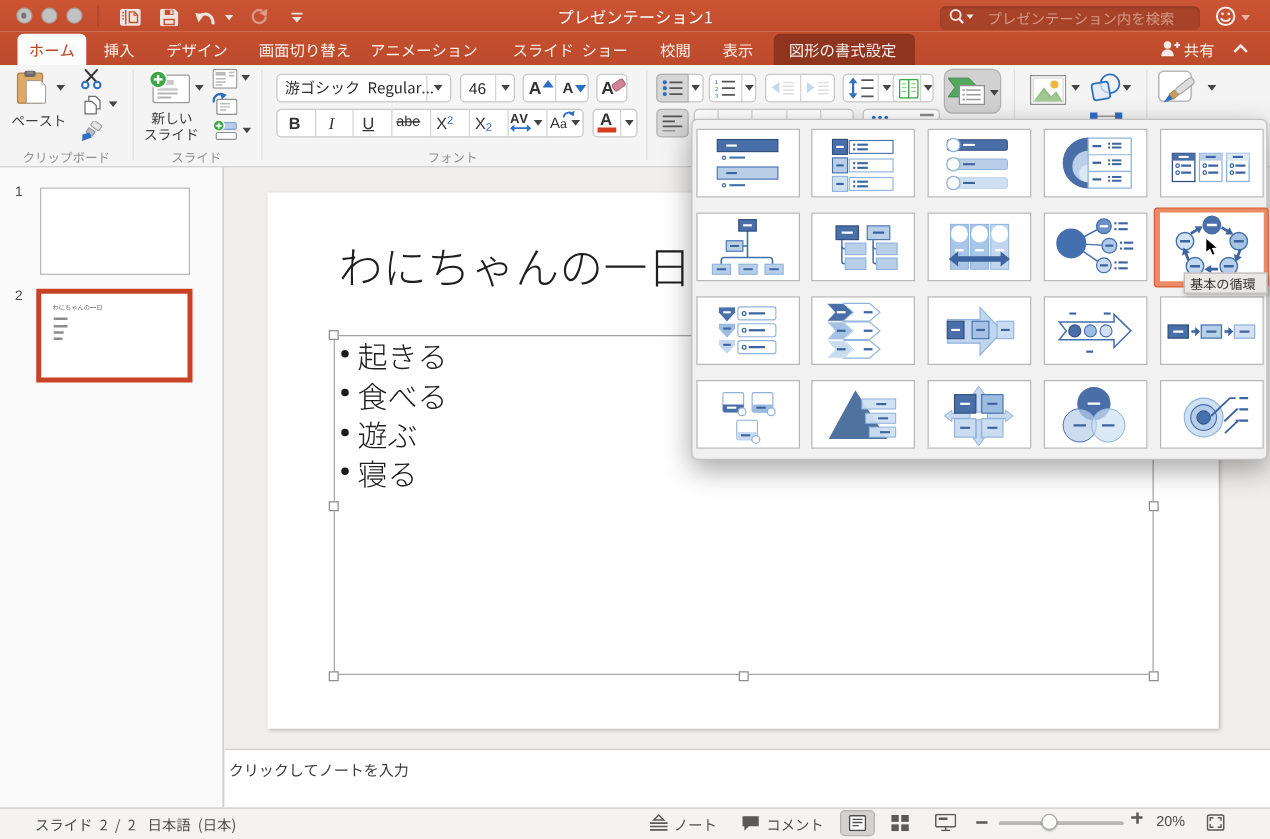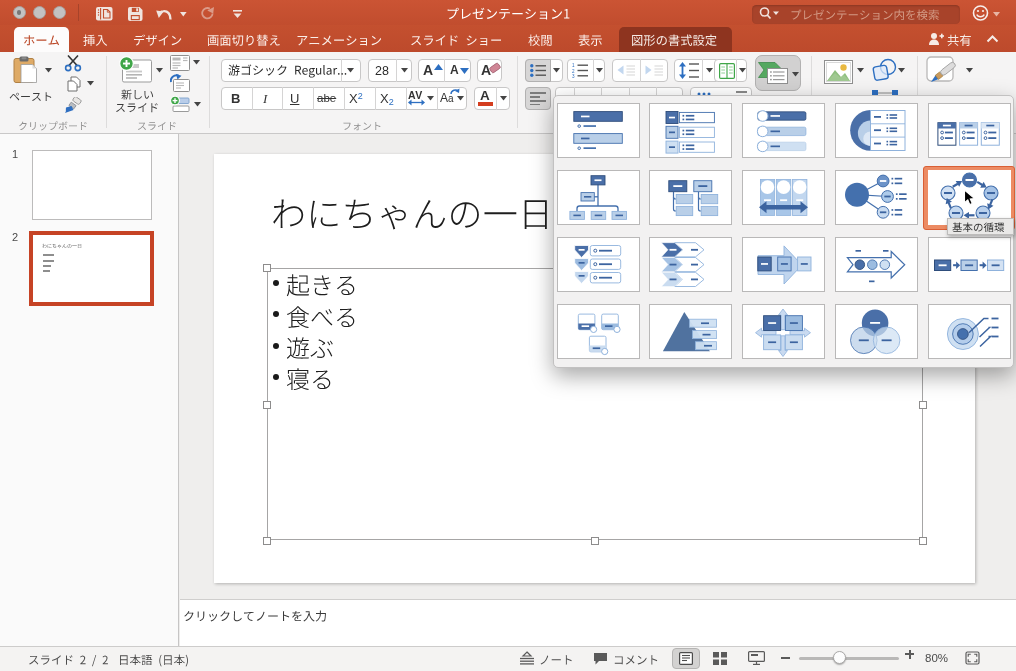--- a/index.html
+++ b/index.html
@@ -213,21 +213,21 @@
 <div class="abs" style="left:221px;top:59px;width:140px;height:23px;background:#fff;border:1px solid #c8c7c7;border-radius:4px"></div>
 <div class="abs" style="left:341px;top:59px;width:1px;height:23px;background:#d5d4d4"></div>
 <svg style="position:absolute;left:228.0px;top:63.0px;overflow:visible" width="119" height="16">
     <path transform="translate(0,11.6)" fill="#2b2b2b" d="M0.9 -9.3 1.5 -9.9Q1.8 -9.8 2.2 -9.6Q2.5 -9.4 2.8 -9.1Q3.2 -8.9 3.4 -8.7L2.8 -8.0Q2.6 -8.2 2.3 -8.4Q2.0 -8.7 1.6 -8.9Q1.3 -9.1 0.9 -9.3ZM0.5 -6.1 1.0 -6.7Q1.3 -6.6 1.7 -6.4Q2.1 -6.2 2.4 -6.0Q2.7 -5.8 3.0 -5.6L2.4 -4.9Q2.2 -5.1 1.9 -5.3Q1.6 -5.5 1.2 -5.7Q0.8 -5.9 0.5 -6.1ZM0.7 0.3Q0.9 -0.1 1.2 -0.8Q1.4 -1.4 1.7 -2.1Q2.0 -2.9 2.2 -3.5L2.9 -3.1Q2.7 -2.4 2.5 -1.8Q2.2 -1.1 2.0 -0.4Q1.7 0.2 1.5 0.8ZM8.0 -8.5H11.5V-7.6H8.0ZM7.8 -6.3H10.9V-5.5H7.8ZM7.2 -3.5H11.5V-2.7H7.2ZM8.2 -10.1 9.0 -9.9Q8.8 -8.8 8.5 -7.7Q8.1 -6.7 7.6 -6.0Q7.5 -6.0 7.4 -6.1Q7.2 -6.2 7.1 -6.3Q6.9 -6.4 6.8 -6.4Q7.3 -7.1 7.7 -8.1Q8.0 -9.0 8.2 -10.1ZM9.0 -4.6H9.8V-0.0Q9.8 0.3 9.7 0.5Q9.7 0.7 9.4 0.8Q9.1 0.9 8.7 0.9Q8.3 1.0 7.7 1.0Q7.7 0.8 7.6 0.6Q7.5 0.3 7.5 0.1Q7.9 0.1 8.3 0.2Q8.6 0.2 8.8 0.1Q8.9 0.1 8.9 0.1Q9.0 0.1 9.0 -0.0ZM10.6 -6.3H10.8L10.9 -6.4L11.5 -6.0Q11.1 -5.4 10.6 -4.9Q10.1 -4.3 9.7 -3.9Q9.6 -4.0 9.4 -4.2Q9.3 -4.3 9.1 -4.4Q9.4 -4.7 9.7 -5.0Q9.9 -5.3 10.2 -5.6Q10.4 -5.9 10.6 -6.2ZM3.1 -8.1H7.3V-7.3H3.1ZM4.5 -5.6H6.5V-4.7H4.5ZM4.9 -10.1H5.7V-7.6H4.9ZM6.1 -5.6H7.0Q7.0 -5.6 7.0 -5.5Q7.0 -5.4 7.0 -5.3Q7.0 -5.2 7.0 -5.2Q6.9 -3.7 6.9 -2.6Q6.8 -1.6 6.8 -1.0Q6.7 -0.3 6.7 0.0Q6.6 0.4 6.5 0.6Q6.3 0.7 6.2 0.8Q6.0 0.9 5.8 0.9Q5.6 1.0 5.2 1.0Q4.9 1.0 4.5 0.9Q4.5 0.8 4.5 0.5Q4.4 0.3 4.3 0.1Q4.7 0.1 5.0 0.2Q5.2 0.2 5.4 0.2Q5.5 0.2 5.6 0.1Q5.7 0.1 5.7 0.0Q5.8 -0.1 5.9 -0.4Q5.9 -0.7 6.0 -1.4Q6.0 -2.0 6.1 -3.0Q6.1 -4.0 6.1 -5.4ZM4.2 -7.5H5.0Q5.0 -6.3 4.9 -5.1Q4.9 -3.9 4.7 -2.8Q4.5 -1.6 4.1 -0.7Q3.7 0.2 3.0 0.9Q2.9 0.8 2.8 0.6Q2.6 0.5 2.4 0.4Q3.0 -0.3 3.4 -1.1Q3.7 -2.0 3.9 -3.1Q4.1 -4.1 4.1 -5.3Q4.2 -6.4 4.2 -7.5Z M20.8 -9.9Q21.0 -9.7 21.1 -9.4Q21.3 -9.1 21.5 -8.8Q21.7 -8.5 21.8 -8.3L21.1 -8.0Q21.0 -8.3 20.8 -8.6Q20.7 -8.8 20.5 -9.1Q20.3 -9.4 20.2 -9.6ZM22.3 -10.2Q22.5 -10.0 22.7 -9.8Q22.8 -9.5 23.0 -9.2Q23.2 -8.9 23.3 -8.7L22.6 -8.4Q22.4 -8.7 22.2 -9.2Q21.9 -9.7 21.7 -10.0ZM13.8 -7.9Q14.1 -7.8 14.5 -7.8Q14.9 -7.8 15.1 -7.8H21.1Q21.3 -7.8 21.5 -7.8Q21.8 -7.8 21.9 -7.8Q21.9 -7.6 21.9 -7.4Q21.9 -7.1 21.9 -6.9V-0.7Q21.9 -0.4 21.9 -0.0Q21.9 0.3 22.0 0.5H20.9Q20.9 0.3 20.9 0.0Q20.9 -0.3 20.9 -0.6V-6.8H15.2Q14.8 -6.8 14.4 -6.8Q14.0 -6.8 13.8 -6.8ZM13.7 -1.2Q13.9 -1.2 14.3 -1.2Q14.6 -1.2 15.0 -1.2H21.4V-0.2H15.0Q14.7 -0.2 14.3 -0.2Q13.9 -0.2 13.7 -0.2Z M27.6 -9.2Q27.9 -9.1 28.2 -8.8Q28.6 -8.6 29.0 -8.4Q29.4 -8.1 29.7 -7.9Q30.0 -7.7 30.2 -7.5L29.7 -6.7Q29.4 -6.9 29.1 -7.1Q28.8 -7.3 28.4 -7.6Q28.0 -7.8 27.7 -8.0Q27.3 -8.3 27.1 -8.4ZM25.8 -0.6Q26.5 -0.8 27.2 -1.0Q27.9 -1.1 28.5 -1.4Q29.2 -1.7 29.8 -2.0Q30.8 -2.6 31.7 -3.3Q32.5 -4.0 33.2 -4.8Q33.9 -5.6 34.4 -6.4L35.0 -5.4Q34.2 -4.2 33.0 -3.1Q31.8 -2.0 30.3 -1.2Q29.7 -0.8 29.0 -0.5Q28.3 -0.2 27.6 0.0Q26.9 0.2 26.4 0.3ZM25.8 -6.5Q26.1 -6.4 26.4 -6.2Q26.8 -5.9 27.2 -5.7Q27.6 -5.5 27.9 -5.3Q28.2 -5.0 28.4 -4.9L27.9 -4.1Q27.7 -4.2 27.3 -4.4Q27.0 -4.7 26.6 -4.9Q26.3 -5.1 25.9 -5.4Q25.5 -5.6 25.3 -5.7Z M41.8 -6.9Q41.9 -6.7 42.0 -6.4Q42.1 -6.0 42.3 -5.6Q42.4 -5.2 42.6 -4.9Q42.7 -4.5 42.7 -4.3L41.9 -4.0Q41.8 -4.2 41.7 -4.6Q41.6 -4.9 41.4 -5.3Q41.3 -5.7 41.1 -6.1Q41.0 -6.4 40.9 -6.6ZM46.1 -6.2Q46.1 -6.1 46.0 -5.9Q46.0 -5.8 46.0 -5.6Q45.7 -4.7 45.3 -3.7Q44.9 -2.8 44.3 -2.0Q43.4 -0.9 42.4 -0.2Q41.4 0.5 40.3 0.9L39.6 0.1Q40.2 -0.1 41.0 -0.5Q41.7 -0.8 42.3 -1.3Q43.0 -1.8 43.5 -2.5Q43.9 -3.0 44.2 -3.6Q44.6 -4.3 44.8 -5.1Q45.0 -5.8 45.1 -6.6ZM39.0 -6.3Q39.1 -6.1 39.3 -5.8Q39.4 -5.4 39.6 -5.0Q39.7 -4.6 39.9 -4.2Q40.0 -3.8 40.1 -3.6L39.2 -3.3Q39.1 -3.5 39.0 -3.9Q38.8 -4.3 38.7 -4.7Q38.5 -5.1 38.4 -5.5Q38.2 -5.8 38.1 -6.0Z M58.5 -7.5Q58.4 -7.4 58.3 -7.2Q58.2 -7.0 58.2 -6.9Q58.0 -6.3 57.7 -5.6Q57.4 -4.8 57.0 -4.1Q56.6 -3.4 56.1 -2.7Q55.2 -1.7 54.1 -0.9Q53.0 -0.1 51.3 0.5L50.4 -0.3Q51.5 -0.6 52.4 -1.0Q53.3 -1.5 54.0 -2.1Q54.7 -2.6 55.2 -3.3Q55.7 -3.8 56.1 -4.5Q56.4 -5.1 56.7 -5.8Q57.0 -6.5 57.1 -7.0H52.7L53.1 -7.9Q53.2 -7.9 53.6 -7.9Q54.0 -7.9 54.5 -7.9Q55.0 -7.9 55.5 -7.9Q56.0 -7.9 56.4 -7.9Q56.8 -7.9 56.9 -7.9Q57.1 -7.9 57.3 -7.9Q57.5 -7.9 57.7 -8.0ZM54.4 -9.3Q54.3 -9.1 54.1 -8.8Q54.0 -8.5 53.9 -8.4Q53.6 -7.7 53.0 -7.0Q52.5 -6.2 51.7 -5.4Q51.0 -4.7 50.0 -4.1L49.2 -4.7Q50.0 -5.1 50.6 -5.7Q51.2 -6.2 51.7 -6.8Q52.1 -7.3 52.4 -7.8Q52.8 -8.3 53.0 -8.7Q53.1 -8.9 53.2 -9.2Q53.3 -9.5 53.3 -9.7Z M67.2 0.0V-8.8H70.0Q70.9 -8.8 71.6 -8.6Q72.2 -8.3 72.6 -7.8Q73.0 -7.2 73.0 -6.3Q73.0 -5.5 72.6 -4.9Q72.2 -4.3 71.6 -4.0Q70.9 -3.7 70.0 -3.7H68.3V0.0ZM68.3 -4.6H69.8Q70.8 -4.6 71.4 -5.0Q71.9 -5.5 71.9 -6.3Q71.9 -7.2 71.4 -7.5Q70.8 -7.9 69.8 -7.9H68.3ZM72.0 0.0 69.7 -4.0 70.6 -4.6 73.3 0.0Z M77.4 0.2Q76.5 0.2 75.8 -0.2Q75.1 -0.7 74.7 -1.4Q74.2 -2.2 74.2 -3.3Q74.2 -4.1 74.5 -4.7Q74.7 -5.3 75.1 -5.8Q75.6 -6.2 76.1 -6.4Q76.6 -6.7 77.2 -6.7Q78.0 -6.7 78.6 -6.3Q79.2 -5.9 79.5 -5.2Q79.8 -4.6 79.8 -3.6Q79.8 -3.4 79.8 -3.3Q79.7 -3.1 79.7 -3.0H75.3Q75.4 -2.3 75.6 -1.8Q75.9 -1.3 76.4 -1.0Q76.9 -0.7 77.5 -0.7Q78.0 -0.7 78.4 -0.9Q78.7 -1.0 79.1 -1.2L79.5 -0.5Q79.1 -0.2 78.6 -0.0Q78.0 0.2 77.4 0.2ZM75.3 -3.8H78.8Q78.8 -4.8 78.4 -5.3Q77.9 -5.8 77.2 -5.8Q76.7 -5.8 76.3 -5.6Q75.9 -5.3 75.7 -4.9Q75.4 -4.4 75.3 -3.8Z M83.6 3.0Q82.8 3.0 82.2 2.8Q81.6 2.6 81.2 2.2Q80.9 1.8 80.9 1.3Q80.9 0.8 81.1 0.4Q81.4 0.1 81.8 -0.2V-0.3Q81.6 -0.4 81.4 -0.7Q81.3 -1.0 81.3 -1.3Q81.3 -1.8 81.5 -2.1Q81.7 -2.4 82.0 -2.6V-2.6Q81.6 -2.9 81.4 -3.3Q81.1 -3.8 81.1 -4.4Q81.1 -5.1 81.5 -5.6Q81.8 -6.1 82.3 -6.4Q82.9 -6.7 83.6 -6.7Q83.8 -6.7 84.1 -6.6Q84.3 -6.6 84.5 -6.5H86.8V-5.7H85.4Q85.7 -5.5 85.8 -5.1Q85.9 -4.8 85.9 -4.3Q85.9 -3.6 85.6 -3.1Q85.3 -2.6 84.8 -2.3Q84.2 -2.1 83.6 -2.1Q83.3 -2.1 83.1 -2.1Q82.8 -2.2 82.6 -2.3Q82.4 -2.1 82.3 -2.0Q82.2 -1.8 82.2 -1.5Q82.2 -1.2 82.4 -1.0Q82.7 -0.8 83.3 -0.8H84.6Q85.7 -0.8 86.3 -0.4Q86.9 -0.1 86.9 0.7Q86.9 1.3 86.5 1.9Q86.1 2.4 85.3 2.7Q84.6 3.0 83.6 3.0ZM83.6 -2.8Q83.9 -2.8 84.3 -3.0Q84.6 -3.2 84.8 -3.5Q85.0 -3.9 85.0 -4.4Q85.0 -4.8 84.8 -5.2Q84.6 -5.5 84.3 -5.7Q83.9 -5.9 83.6 -5.9Q83.2 -5.9 82.9 -5.7Q82.5 -5.5 82.4 -5.2Q82.2 -4.8 82.2 -4.4Q82.2 -3.9 82.4 -3.5Q82.6 -3.2 82.9 -3.0Q83.2 -2.8 83.6 -2.8ZM83.7 2.2Q84.4 2.2 84.8 2.1Q85.3 1.9 85.5 1.6Q85.8 1.3 85.8 0.9Q85.8 0.5 85.5 0.3Q85.1 0.1 84.5 0.1H83.3Q83.2 0.1 82.9 0.1Q82.7 0.1 82.5 -0.0Q82.1 0.2 82.0 0.5Q81.8 0.8 81.8 1.1Q81.8 1.6 82.3 1.9Q82.8 2.2 83.7 2.2Z M90.0 0.2Q89.0 0.2 88.5 -0.5Q88.0 -1.1 88.0 -2.4V-6.5H89.1V-2.5Q89.1 -1.6 89.4 -1.2Q89.7 -0.8 90.4 -0.8Q90.9 -0.8 91.3 -1.1Q91.7 -1.3 92.1 -1.9V-6.5H93.2V0.0H92.3L92.2 -1.0H92.2Q91.7 -0.5 91.2 -0.2Q90.7 0.2 90.0 0.2Z M96.6 0.2Q96.2 0.2 95.9 -0.0Q95.7 -0.2 95.5 -0.5Q95.4 -0.8 95.4 -1.3V-9.6H96.5V-1.2Q96.5 -1.0 96.6 -0.9Q96.7 -0.8 96.8 -0.8Q96.9 -0.8 96.9 -0.8Q97.0 -0.8 97.1 -0.8L97.2 0.1Q97.1 0.1 96.9 0.1Q96.8 0.2 96.6 0.2Z M100.3 0.2Q99.8 0.2 99.4 -0.1Q98.9 -0.3 98.7 -0.7Q98.4 -1.1 98.4 -1.7Q98.4 -2.8 99.4 -3.3Q100.3 -3.9 102.4 -4.1Q102.4 -4.6 102.3 -4.9Q102.2 -5.3 101.9 -5.5Q101.6 -5.8 101.1 -5.8Q100.5 -5.8 100.0 -5.6Q99.5 -5.3 99.1 -5.1L98.7 -5.8Q99.0 -6.0 99.4 -6.2Q99.8 -6.4 100.3 -6.5Q100.7 -6.7 101.3 -6.7Q102.1 -6.7 102.6 -6.3Q103.1 -6.0 103.3 -5.4Q103.5 -4.8 103.5 -4.0V0.0H102.6L102.5 -0.8H102.5Q102.0 -0.4 101.5 -0.1Q100.9 0.2 100.3 0.2ZM100.6 -0.7Q101.1 -0.7 101.5 -0.9Q102.0 -1.2 102.4 -1.6V-3.4Q101.3 -3.3 100.7 -3.1Q100.0 -2.8 99.8 -2.5Q99.5 -2.2 99.5 -1.8Q99.5 -1.2 99.8 -1.0Q100.2 -0.7 100.6 -0.7Z M105.6 0.0V-6.5H106.5L106.6 -5.3H106.6Q107.0 -6.0 107.4 -6.3Q107.9 -6.7 108.5 -6.7Q108.7 -6.7 108.9 -6.7Q109.0 -6.6 109.2 -6.5L109.0 -5.6Q108.8 -5.6 108.7 -5.7Q108.5 -5.7 108.3 -5.7Q107.9 -5.7 107.5 -5.4Q107.0 -5.0 106.7 -4.2V0.0Z M110.8 0.2Q110.5 0.2 110.2 -0.1Q110.0 -0.3 110.0 -0.7Q110.0 -1.1 110.2 -1.3Q110.5 -1.5 110.8 -1.5Q111.1 -1.5 111.4 -1.3Q111.6 -1.1 111.6 -0.7Q111.6 -0.3 111.4 -0.1Q111.1 0.2 110.8 0.2Z M114.1 0.2Q113.8 0.2 113.6 -0.1Q113.4 -0.3 113.4 -0.7Q113.4 -1.1 113.6 -1.3Q113.8 -1.5 114.1 -1.5Q114.5 -1.5 114.7 -1.3Q114.9 -1.1 114.9 -0.7Q114.9 -0.3 114.7 -0.1Q114.5 0.2 114.1 0.2Z M117.5 0.2Q117.2 0.2 116.9 -0.1Q116.7 -0.3 116.7 -0.7Q116.7 -1.1 116.9 -1.3Q117.2 -1.5 117.5 -1.5Q117.8 -1.5 118.0 -1.3Q118.3 -1.1 118.3 -0.7Q118.3 -0.3 118.0 -0.1Q117.8 0.2 117.5 0.2Z"></path>
   </svg>
 <svg class="abs" style="left:347px;top:68px" width="8" height="6">
     <path d="M0 0h7L3.5 4.5z" fill="#444"></path>
   </svg>
 <div class="abs" style="left:368px;top:59px;width:44px;height:23px;background:#fff;border:1px solid #c8c7c7;border-radius:4px"></div>
 <div class="abs" style="left:396px;top:59px;width:1px;height:23px;background:#d5d4d4"></div>
-<div class="abs" style="left:375px;top:63.5px;font-size:12.5px;color:#2b2b2b">28</div>
+<div class="abs" style="left:375px;top:63.5px;font-size:12.5px;color:#2b2b2b">46</div>
 <svg class="abs" style="left:401px;top:68px" width="8" height="6">
     <path d="M0 0h7L3.5 4.5z" fill="#444"></path>
   </svg>
 <div class="abs" style="left:418px;top:59px;width:53px;height:23px;background:#fff;border:1px solid #c8c7c7;border-radius:4px"></div>
 <div class="abs" style="left:444px;top:59px;width:1px;height:23px;background:#d5d4d4"></div>
 <div class="abs" style="left:423px;top:61.5px;font-size:14px;font-weight:bold;color:#333">A</div>
 <svg class="abs" style="left:434px;top:64px" width="9" height="7">
     <path d="M4.5 0L9 6H0z" fill="#2d6fc1"></path>
   </svg>
 <div class="abs" style="left:450px;top:63px;font-size:12px;font-weight:bold;color:#333">A</div>
@@ -530,21 +530,21 @@
 <rect x="0.6" y="0.6" width="15.8" height="9.8" rx="1" fill="none" stroke="#5a5a5a" stroke-width="1.2"></rect>
 <rect x="3" y="3" width="7" height="2" fill="#5a5a5a"></rect>
 <line x1="8.5" y1="10.5" x2="8.5" y2="13" stroke="#5a5a5a" stroke-width="1.2"></line>
     <line x1="5" y1="13.4" x2="12" y2="13.4" stroke="#5a5a5a" stroke-width="1.2"></line>
   </svg>
 <div class="abs" style="left:781px;top:656.5px;width:9px;height:2px;background:#5a5a5a"></div>
 <div class="abs" style="left:799px;top:657px;width:100px;height:2.5px;background:#b9b8b7;border-radius:2px"></div>
 <div class="abs" style="left:833px;top:651px;width:13px;height:13px;border-radius:50%;background:#fdfdfd;border:1px solid #aaa9a8;box-shadow:0 1px 1.5px rgba(0,0,0,0.3)"></div>
 <div class="abs" style="left:905px;top:653px;width:9px;height:2px;background:#5a5a5a"></div>
 <div class="abs" style="left:905px;top:649.5px;width:2px;height:9px;background:#5a5a5a;margin-left:3.5px"></div>
-<div class="abs" style="left:925px;top:652px;font-size:11.5px;color:#4c4c4c">80%</div>
+<div class="abs" style="left:925px;top:652px;font-size:11.5px;color:#4c4c4c">20%</div>
 <svg class="abs" style="left:965px;top:651px" width="15" height="14" viewBox="0 0 15 14">
 <rect x="1" y="1" width="13" height="12" rx="1.5" fill="none" stroke="#5a5a5a" stroke-width="1.2"></rect>
 <path d="M3.2 5.8 V3.2 H5.8 M9.2 3.2 H11.8 V5.8 M11.8 8.2 V10.8 H9.2 M5.8 10.8 H3.2 V8.2" fill="none" stroke="#5a5a5a" stroke-width="1.1"></path>
   </svg>
 <div class="abs" style="left:553px;top:95px;width:461px;height:273px;background:#f2f1f1;border:1px solid #c2c1c1;border-radius:5px;box-shadow:0 8px 22px rgba(0,0,0,0.35);z-index:5"></div>
 <div class="abs" style="left:556.5px;top:103.3px;width:83px;height:55px;background:#fff;border:1px solid #b9b8b8;z-index:6"></div>
 <svg class="abs" style="left:556.5px;top:103.3px;z-index:7" width="83" height="55" viewBox="0 0 83 55">
     <rect x="16.8" y="8.6" width="48.5" height="9.7" fill="#4a6fa8" stroke="#2e4d7b" stroke-width="0.9"></rect>
 <rect x="24" y="12.6" width="8.5" height="1.7" fill="#fff"></rect>
 <circle cx="22.2" cy="23.1" r="1.3" fill="none" stroke="#4470ad" stroke-width="1"></circle>

